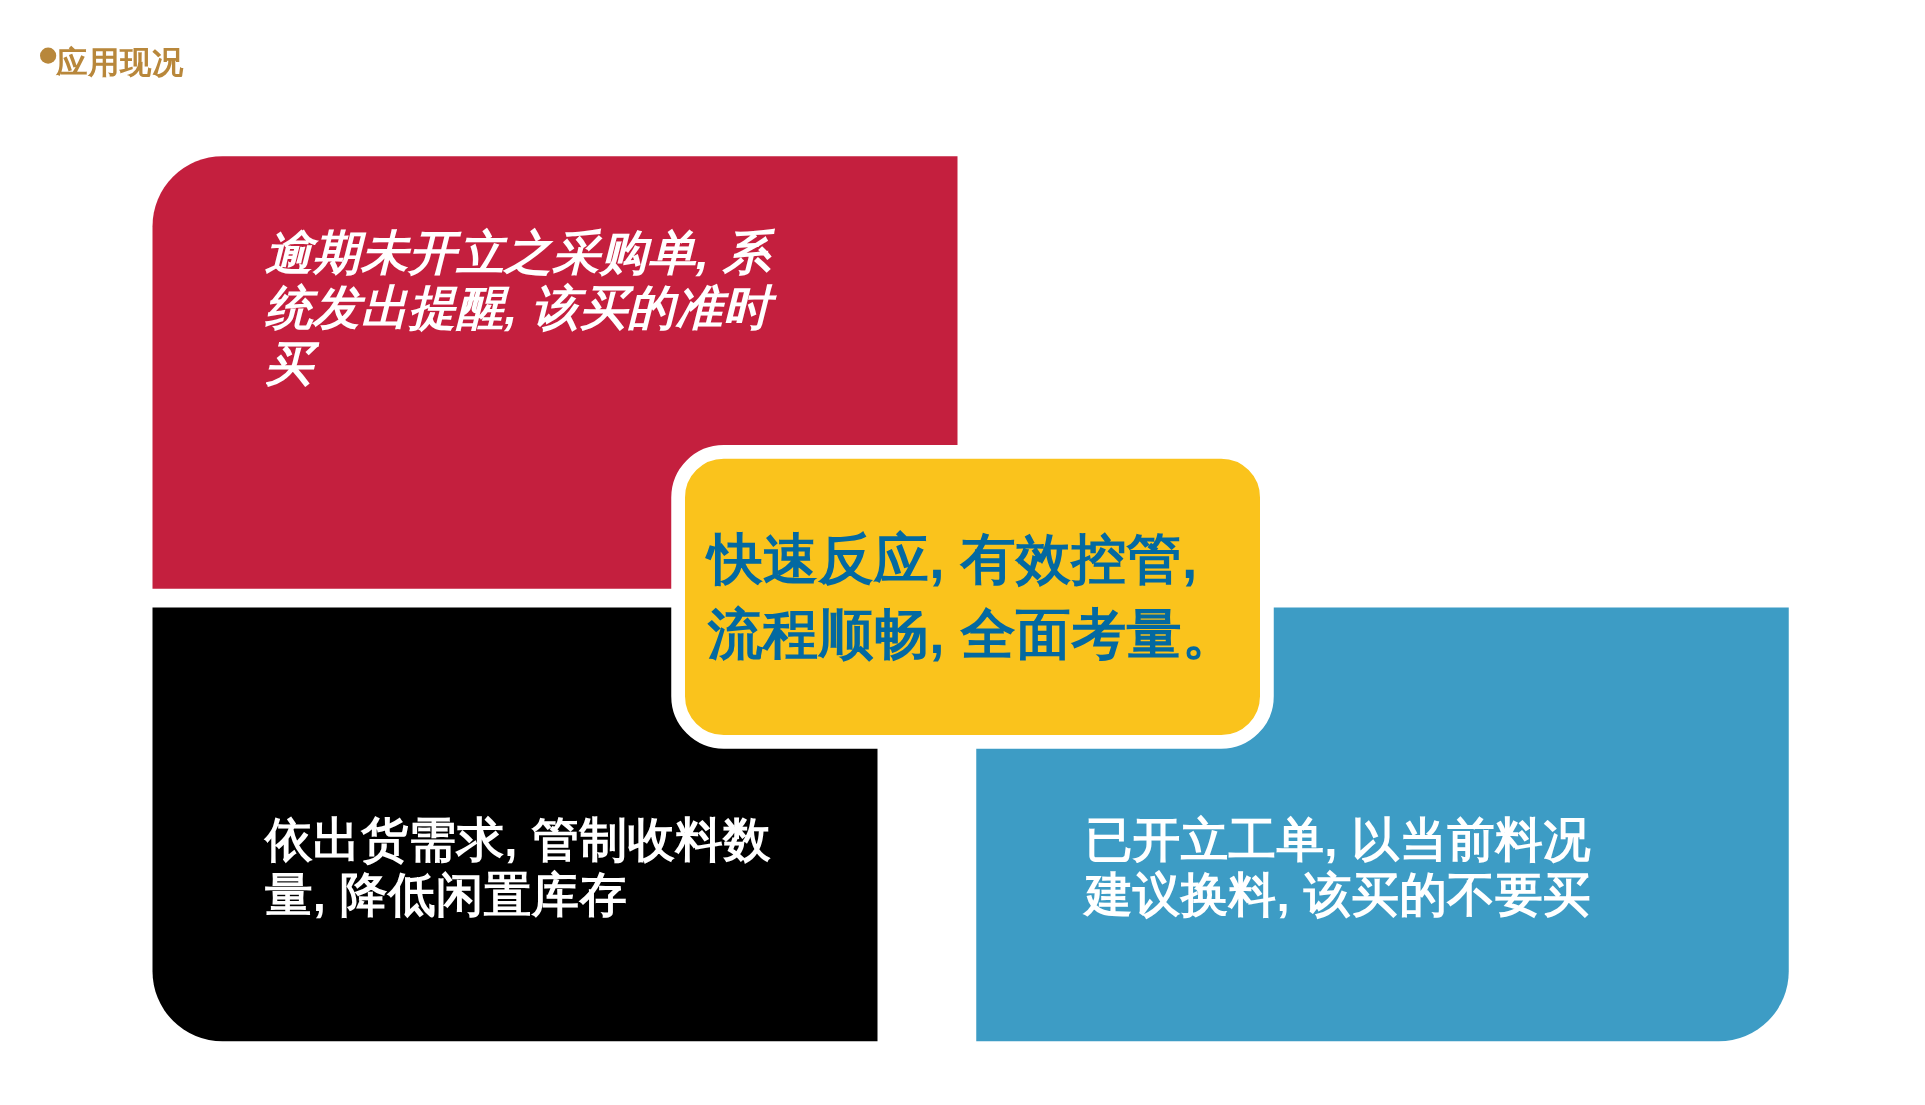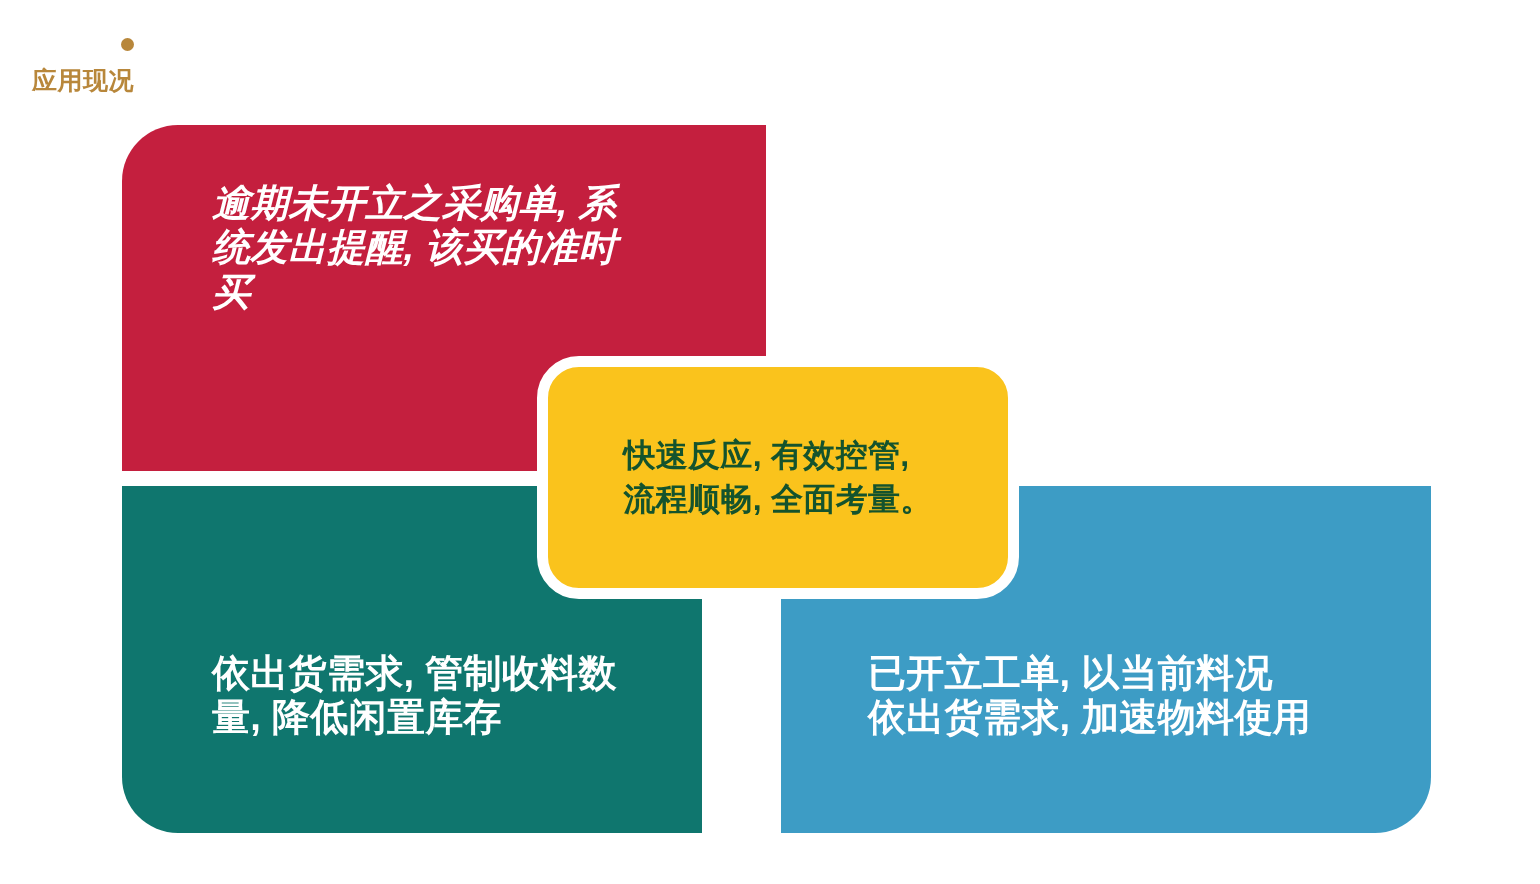--- a/index.html
+++ b/index.html
@@ -14,24 +14,23 @@
     overflow: hidden;
     position: relative;
   }
 
   
   .header {
     position: absolute;
     left: 32px;
     top: 38px;
     display: flex;
-    align-items: flex-end;
-    gap: 17px;
+    align-items: flex-start;
+    gap: 0;
     height: 34px;
-    flex-direction: column;
   }
   .header-bullet {
     width: 13px;
     height: 13px;
     border-radius: 50%;
     background: #b8873b;
     flex: 0 0 auto;
   }
   .header-title {
     font-size: 25px;
@@ -96,21 +95,21 @@
     top: 56px;
     width: 510px;
   }
 
   
   .quad-bl {
     left: 0;
     top: 361px;
     width: 580px;
     height: 347px;
-    background: #0f766e;
+    background: #000000;
     border-bottom-left-radius: 56px;
   }
   .quad-bl .quad-text {
     left: 90px;
     top: 165px;
     width: 500px;
   }
 
   
   .quad-br {
@@ -136,22 +135,22 @@
     height: 243px;
     box-sizing: border-box;
     background: #fac31c;
     border: 11px solid #ffffff;
     border-radius: 42px;
     display: flex;
     align-items: center;
     justify-content: center;
   }
   .center-badge-text {
-    color: #14532d;
-    font-size: 32px;
+    color: #0369a1;
+    font-size: 44px;
     font-weight: bold;
     line-height: 1.35;
     text-align: left;
     letter-spacing: 0.3px;
     white-space: pre-line;
     padding-left: 10px;
     padding-right: 10px;
   }
 </style>
 </head>
@@ -171,21 +170,21 @@
   </div>
 
 
   <div class="quad quad-bl">
     <div class="quad-text">依出货需求, 管制收料数
 量, 降低闲置库存</div>
   </div>
 
   <div class="quad quad-br">
     <div class="quad-text">已开立工单, 以当前料况
-依出货需求, 加速物料使用</div>
+建议换料, 该买的不要买</div>
   </div>
 
 </div>
 
 <div class="center-badge">
   <div class="center-badge-text">快速反应, 有效控管,
 流程顺畅, 全面考量。</div>
 </div>
 
 </body></html>

